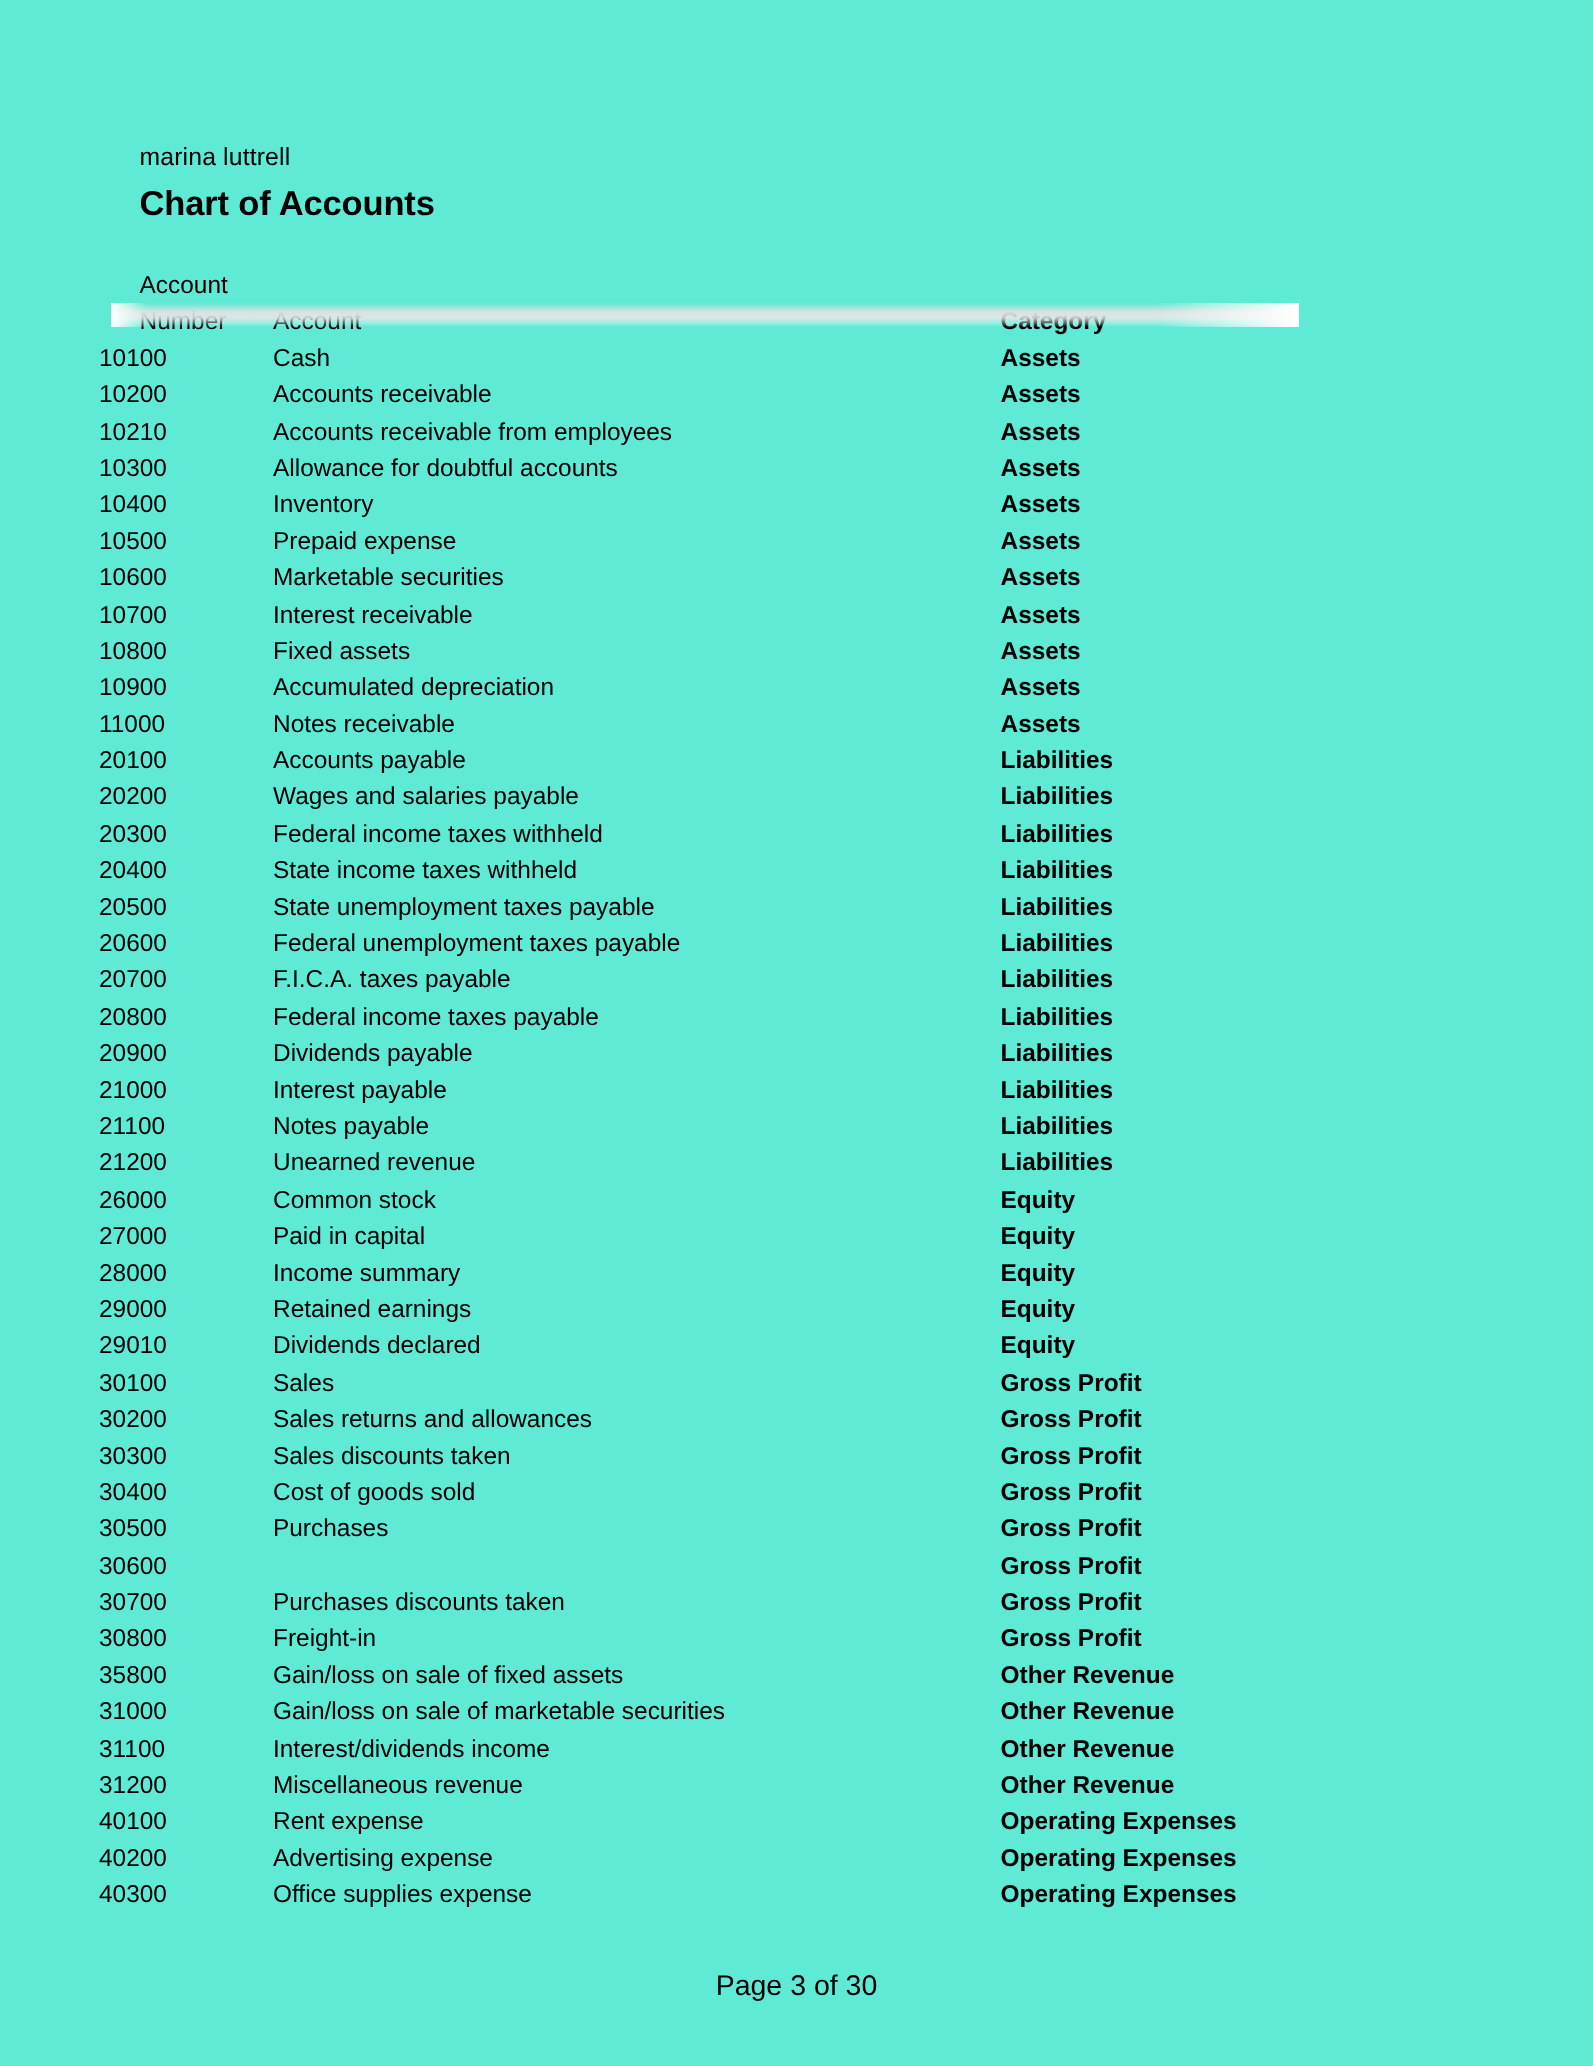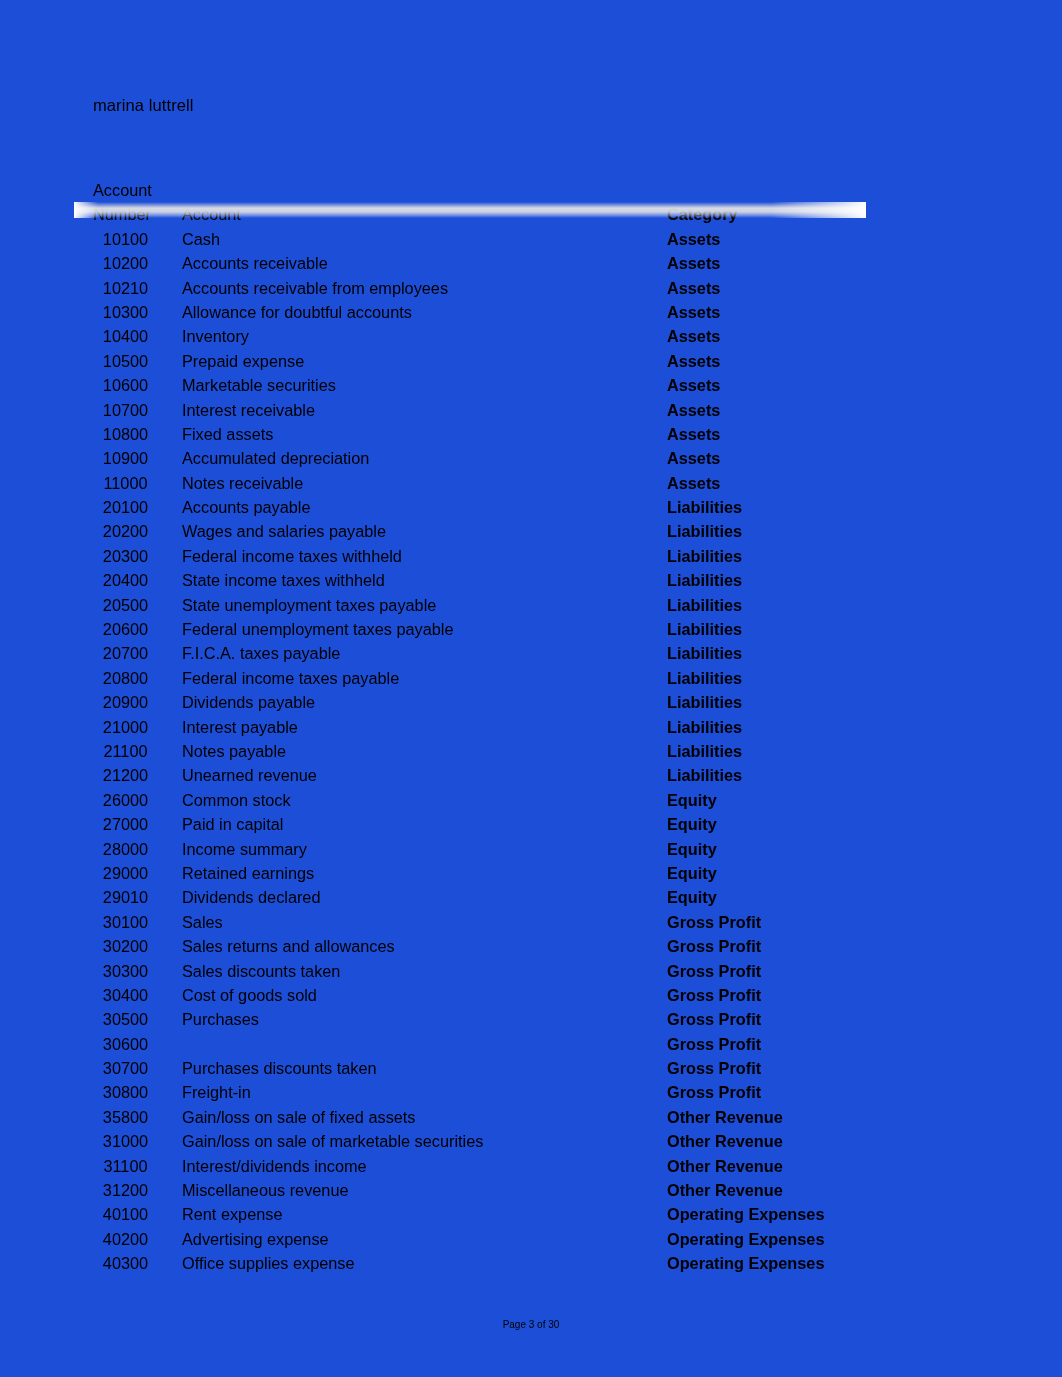--- a/index.html
+++ b/index.html
@@ -8,21 +8,21 @@
     background: #ffffff;
   }
   body {
     font-family: "Liberation Sans", sans-serif;
     color: #000000;
   }
   #page {
     position: relative;
     width: 1062px;
     height: 1377px;
-    background: #1d4ed8;
+    background: #5eead4;
     overflow: hidden;
   }
 
   
   .doc-header {
     position: absolute;
     left: 93px;
     top: 94px;
   }
   .author-line {
@@ -53,23 +53,23 @@
   .tbody-row {
     position: relative;
     height: 24.4px;
     font-size: 16.3px;
     line-height: 24.4px;
     white-space: nowrap;
   }
 
   .col-num {
     position: absolute;
-    left: 76px;
+    left: 66px;
     width: 99px;
-    text-align: center;
+    text-align: left;
   }
   .col-num.hdr {
     text-align: left;
     left: 93px;
     width: 140px;
   }
   .col-acct {
     position: absolute;
     left: 182px;
     text-align: right;
@@ -103,32 +103,33 @@
     pointer-events: none;
   }
 
   
   .page-footer {
     position: absolute;
     left: 0;
     top: 1314px;
     width: 1062px;
     text-align: center;
-    font-size: 10px;
+    font-size: 19px;
     line-height: 22px;
     color: #000;
   }
 </style>
 </head>
 <body>
 
 <div id="page">
 
   <div class="doc-header">
     <div class="author-line">marina luttrell</div>
+    <div class="doc-title">Chart of Accounts</div>
   </div>
 
   <div class="table-wrap">
 
     <div class="thead-row">
       <span class="col-num hdr">Account</span>
     </div>
 
     <div class="thead-row">
       <span class="col-num hdr">Number</span>

